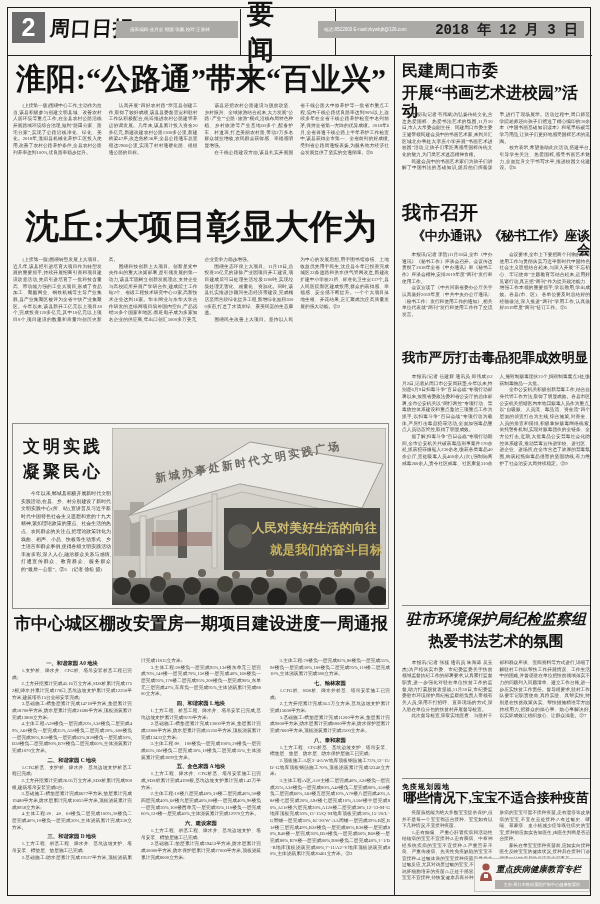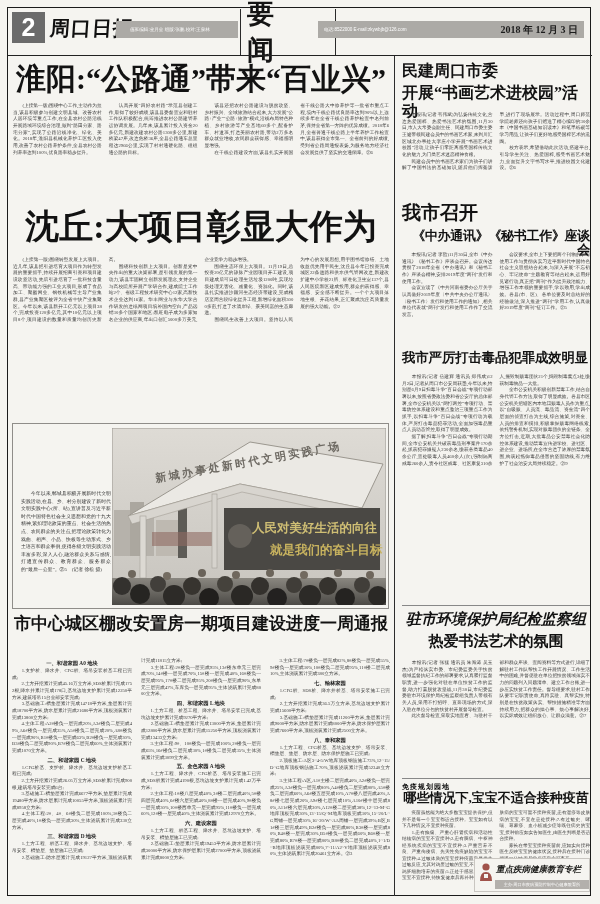--- a/index.html
+++ b/index.html
@@ -12,21 +12,21 @@
           font-family:"Liberation Sans",sans-serif;font-weight:bold;font-size:25px;
           display:flex;align-items:center;justify-content:center;}
   .paperlogo{left:50px;top:15px;font-size:20px;font-weight:900;transform:skewX(-4deg);letter-spacing:1px;color:#101010;}
   .graybar{background:#acaaa6;color:#fdfdfd;font-family:"Liberation Sans",sans-serif;
            font-size:4.6px;display:flex;align-items:center;overflow:hidden;}
   .bar-l{left:116px;top:21px;width:122px;height:17px;padding-left:14px;box-sizing:border-box;}
   .bar-r{left:318px;top:21px;width:266px;height:17px;padding:0 6px;box-sizing:border-box;justify-content:space-between;}
   .ywbox{left:240px;top:9px;width:96px;height:46px;border-left:1px solid #2a2a2a;border-right:1px solid #2a2a2a;
          display:flex;align-items:center;justify-content:center;font-size:27px;font-weight:bold;
          letter-spacing:16px;padding-left:6px;box-sizing:border-box;color:#141414;}
-  .dateline{color:#1d1d1d;font-weight:bold;font-size:10px;font-family:Liberation Serif, serif;white-space:nowrap;}
+  .dateline{color:#1d1d1d;font-weight:bold;font-size:14px;font-family:Liberation Mono, monospace;white-space:nowrap;}
   .hrule{background:#222;height:1px;}
   .vrule{background:#2c2c2c;width:1px;}
   
   .hl{font-weight:900;text-align:center;color:#121212;line-height:1.1;}
   .micro{font-size:4.7px;line-height:1.42;text-align:justify;color:#3b3b3b;
          white-space:pre-wrap;overflow:hidden;word-break:break-all;}
   .c4{column-count:4;column-gap:7px;}
   .c3{column-count:3;column-gap:9px;}
   .c2{column-count:2;column-gap:7px;}
   .kai{font-size:4.9px;line-height:1.55;color:#333;}
@@ -68,20 +68,24 @@
 　　该县还把农村公路建设与脱贫攻坚、乡村振兴、全域旅游结合起来,大力发展“公路+产业”“公路+旅游”模式,沿线布局特色种植、乡村旅游等产业基地60多个,配备护车、村道班,打造美丽农村路,带动2万多名群众就业增收,农民群众获得感、幸福感明显增强。
 　　在干线公路建设方面,该县扎实开展国省干线公路大中修养护等一批省市重点工程,境内干线公路优良路率达到90%以上,连续多年在全省干线公路养护检查中名列前茅,保持全省第一方阵的优异成绩。2018年6月,全省普通干线公路上半年养护工作检查中,该县获得全市第一、全省前列的好成绩,受到省公路局通报表扬,为服务地方经济社会发展提供了坚实的交通保障。②6</div>
 
   <div class="abs hl" style="left:13px;top:208px;width:376px;font-size:34px;">沈丘:大项目彰显大作为</div>
   <div class="abs micro c4" style="left:13px;top:257px;width:376px;height:160px;">　　(上接第一版)围绕转型发展上大项目。近几年,该县把引进培育大项目作为转型发展的重要抓手,持续开展招商引资和项目建设攻坚活动,先后引进培育了一批科技含量高、带动能力强的工业大项目,形成了食品加工、聚酯网业、钢铁机械等主导产业集群,县产业集聚区被评为全省十快产业集聚区。今年以来,该县新开工亿元以上项目38个,完成投资120多亿元,其中10亿元以上项目8个,项目建设的数量和质量均创历史新高。
 　　围绕科技创新上大项目。创新是党中央作出的重大决策部署,是引领发展的第一动力,该县牢固树立创新发展理念,支持企业与高校院所开展产学研合作,建成院士工作站2个、省级工程技术研究中心12家,高新技术企业达到16家。华丰网业与东华大学合作研发的造纸网项目填补国内空白,产品远销30多个国家和地区;凯旺电子成为多家知名企业的供应商,年出口创汇5000多万美元,企业竞争力稳步增强。
 　　围绕生态环保上大项目。11月19日,总投资20亿元的静脉产业园项目开工建设,项目建成后可日处理生活垃圾1200吨,实现垃圾处理无害化、减量化、资源化。同时,该县扎实推进沙颍河生态经济带建设,完成槐店至周营段绿化提升工程,新增绿化面积3000多亩,打造了水清岸绿、景美民富的生态廊道。
 　　围绕民生改善上大项目。坚持以人民为中心的发展思想,用于图书馆修缮、土地收益优先用于民生,沈丘县今年已投资完成城区22条道路和供水供气管网改造,新建改扩建中小学校21所、标准化卫生室137个,县人民医院新区建成投用,群众的获得感、幸福感、安全感不断提升。一个个大项目落地生根、开花结果,正汇聚成沈丘高质量发展的强大动能。②2</div>
 
   <div class="abs photo-box">
+    <div class="abs wm-title" style="left:10px;top:11px;width:90px;">
+      <div>文明实践</div>
+      <div>凝聚民心</div>
+    </div>
     <div class="abs kai" style="left:8px;top:66px;width:90px;height:112px;text-align:justify;white-space:pre-wrap;overflow:hidden;word-break:break-all;">　　今年以来,郸城县积极开展新时代文明实践活动,在县、乡、村分别建设了新时代文明实践中心(所、站),宣讲普及习近平新时代中国特色社会主义思想和党的十九大精神,紧扣理论政策的重点、社会生活的热点、农民群众的关注点,把理论政策转化为戏曲、相声、小品、快板等生动形式、乡土语言和群众事例,使得各级文明实践活动丰富多彩,深入人心,融洽群众关系与感情,打通宣传群众、教育群众、服务群众的“最后一公里”。②5　(记者 徐松 摄)</div>
 
     <svg class="abs" style="left:99px;top:4px;" width="274" height="177" viewBox="0 0 274 177">
       <defs>
         <linearGradient id="sky" x1="0" y1="0" x2="0" y2="1">
           <stop offset="0" stop-color="#dedbd5"></stop>
             <stop offset="1" stop-color="#c7c4be"></stop>
         </linearGradient>
         <linearGradient id="crowd" x1="0" y1="0" x2="0" y2="1">
           <stop offset="0" stop-color="#8a8780"></stop>

